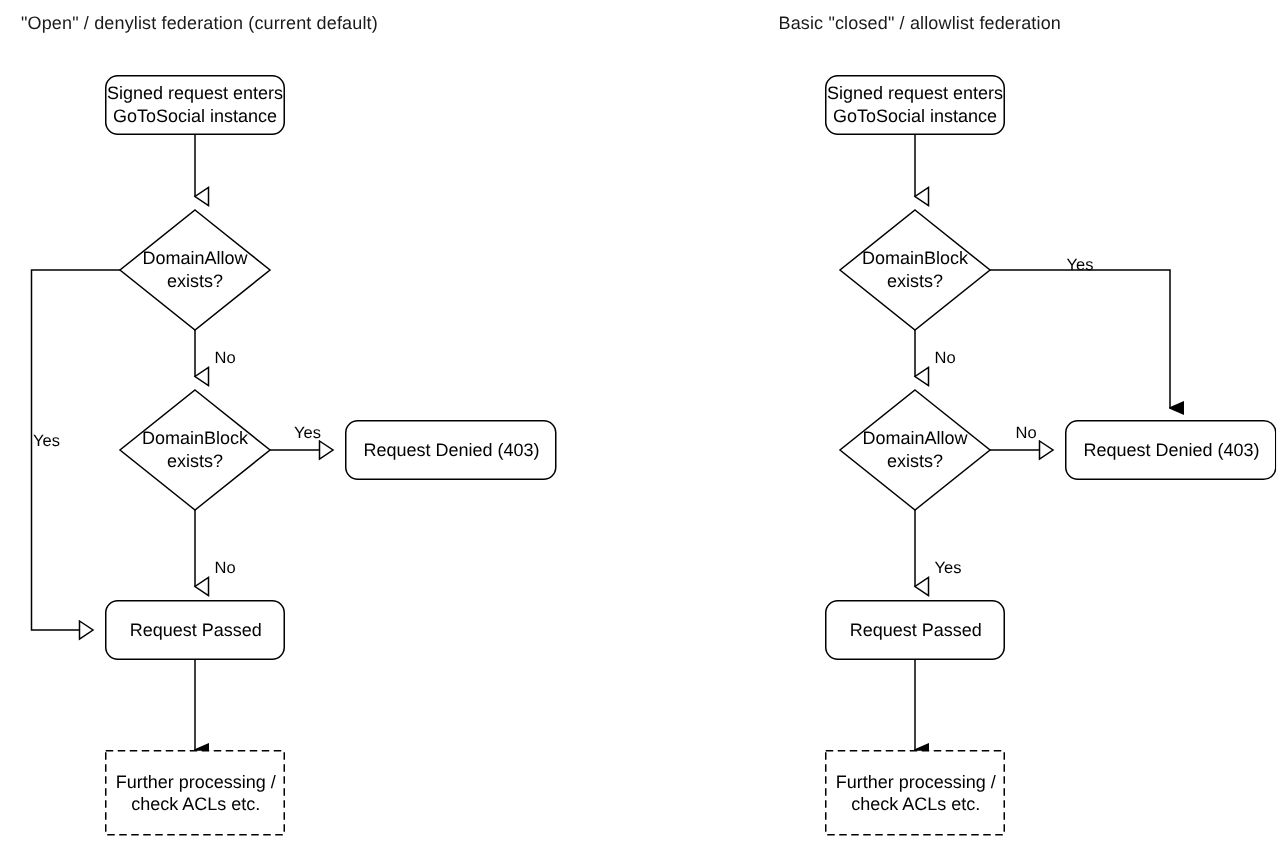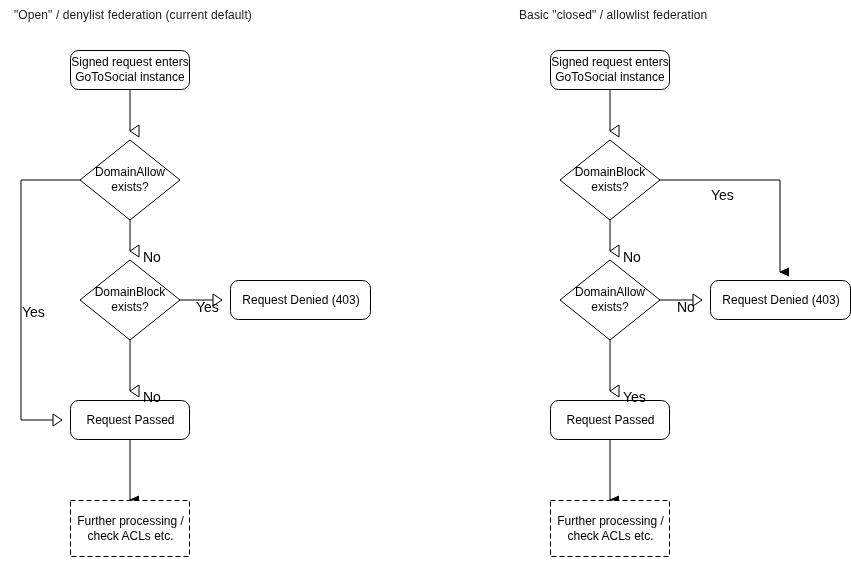--- a/index.html
+++ b/index.html
@@ -41,25 +41,24 @@
     text-align: center;
     font-size: 12px;
     line-height: 15px;
     color: #000000;
     pointer-events: none;
     white-space: pre-line;
     border-radius: 20px;
   }
   .edge-label {
     position: absolute;
-    font-size: 14px;
+    font-size: 11px;
     line-height: 13px;
     color: #000000;
     white-space: nowrap;
-    margin-top: 18px;
   }
 </style>
 </head>
 <body>
 
 <div id="canvas">
 
   <div class="panel-title" style="left:14px; top:8px;">"Open" / denylist federation (current default)</div>
 
   <div class="panel-title" style="left:519px; top:8px;">Basic "closed" / allowlist federation</div>

